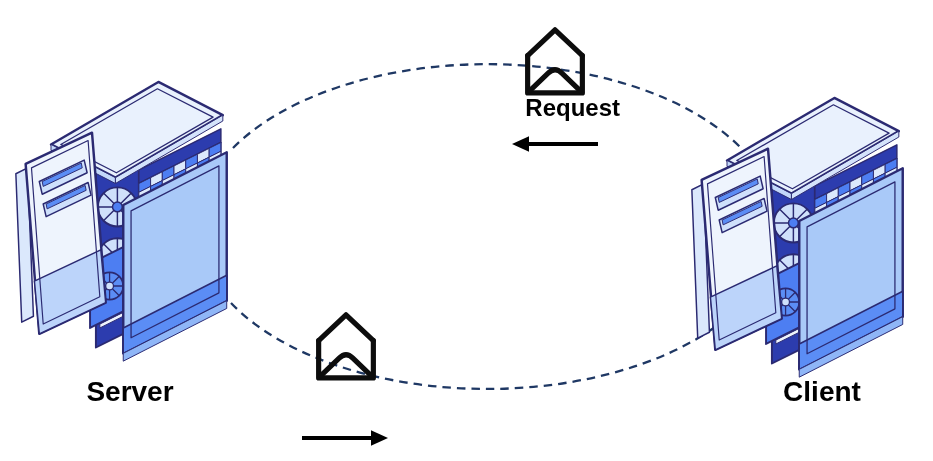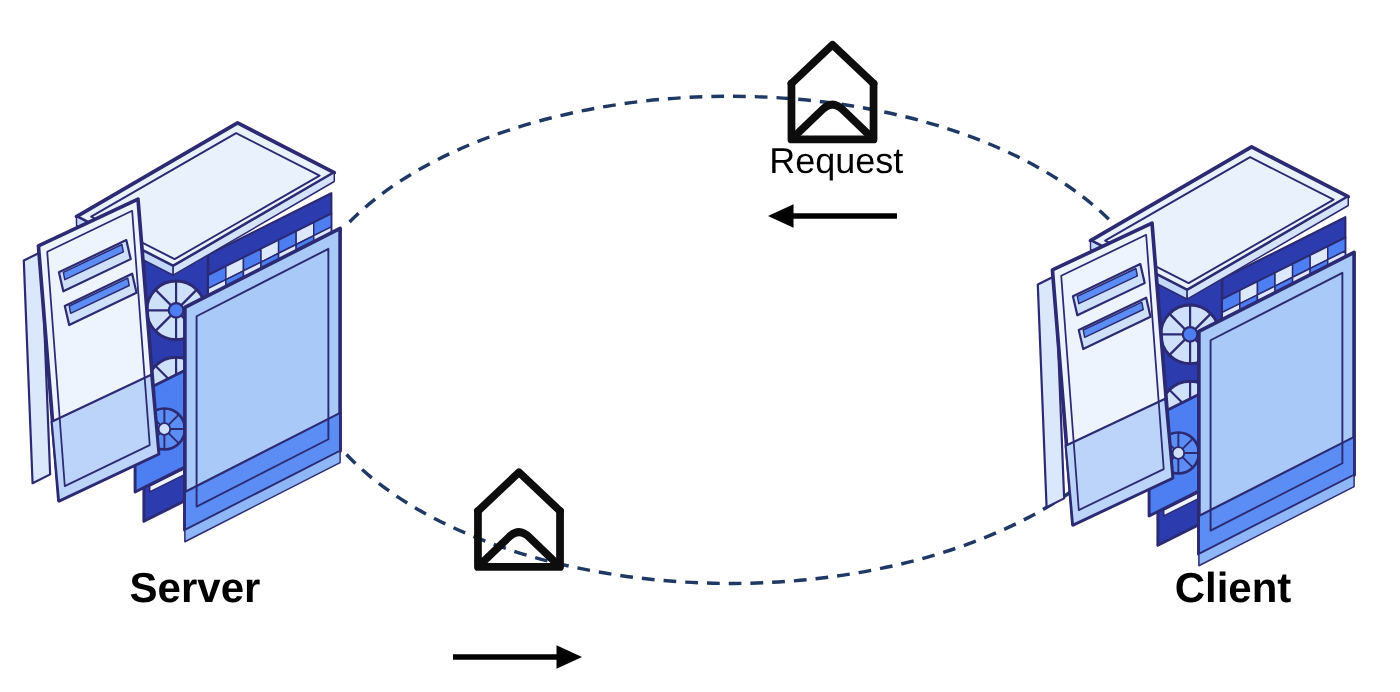--- a/index.html
+++ b/index.html
@@ -2,21 +2,21 @@
 <html><head>
 <meta charset="utf-8">
 <style>
   html,body{margin:0;padding:0;background:#fff;}
   #canvas{
     position:relative;width:933px;height:461px;background:#ffffff;
     font-family:"Liberation Sans",sans-serif;overflow:hidden;
   }
   .abs{position:absolute;}
   .msg-label{
-    font-weight:400;font-size:24px;color:#000;text-align:center;
+    font-weight:700;font-size:24px;color:#000;text-align:right;
     white-space:nowrap;line-height:1.1;
   }
   .node-label{
     font-weight:700;font-size:28px;color:#000;text-align:center;
     white-space:nowrap;line-height:1.1;
   }
   svg{display:block;}
 </style>
 </head>
 <body>

